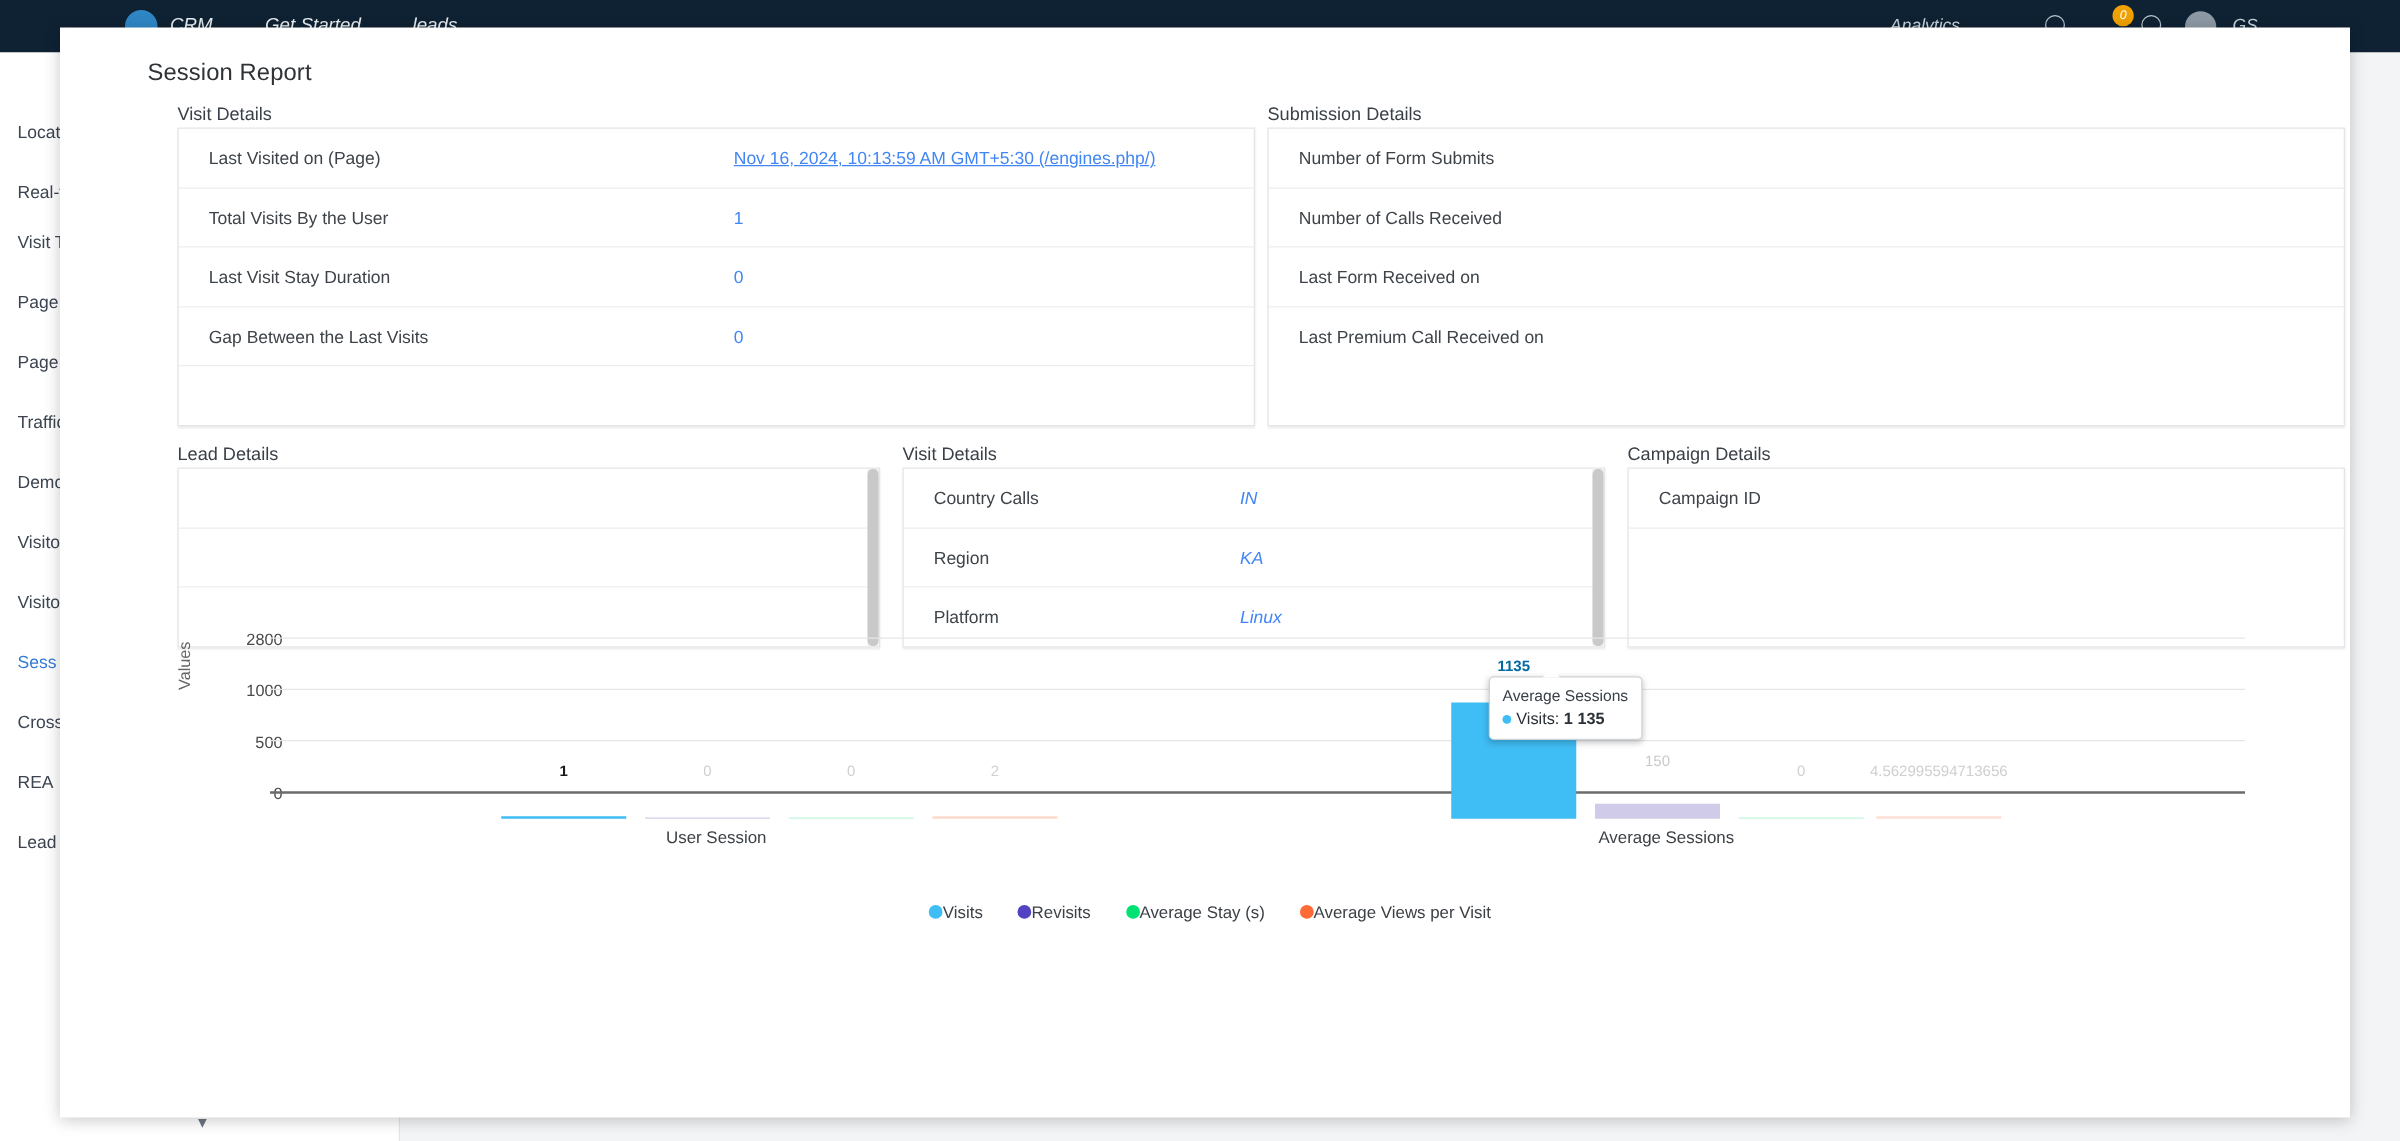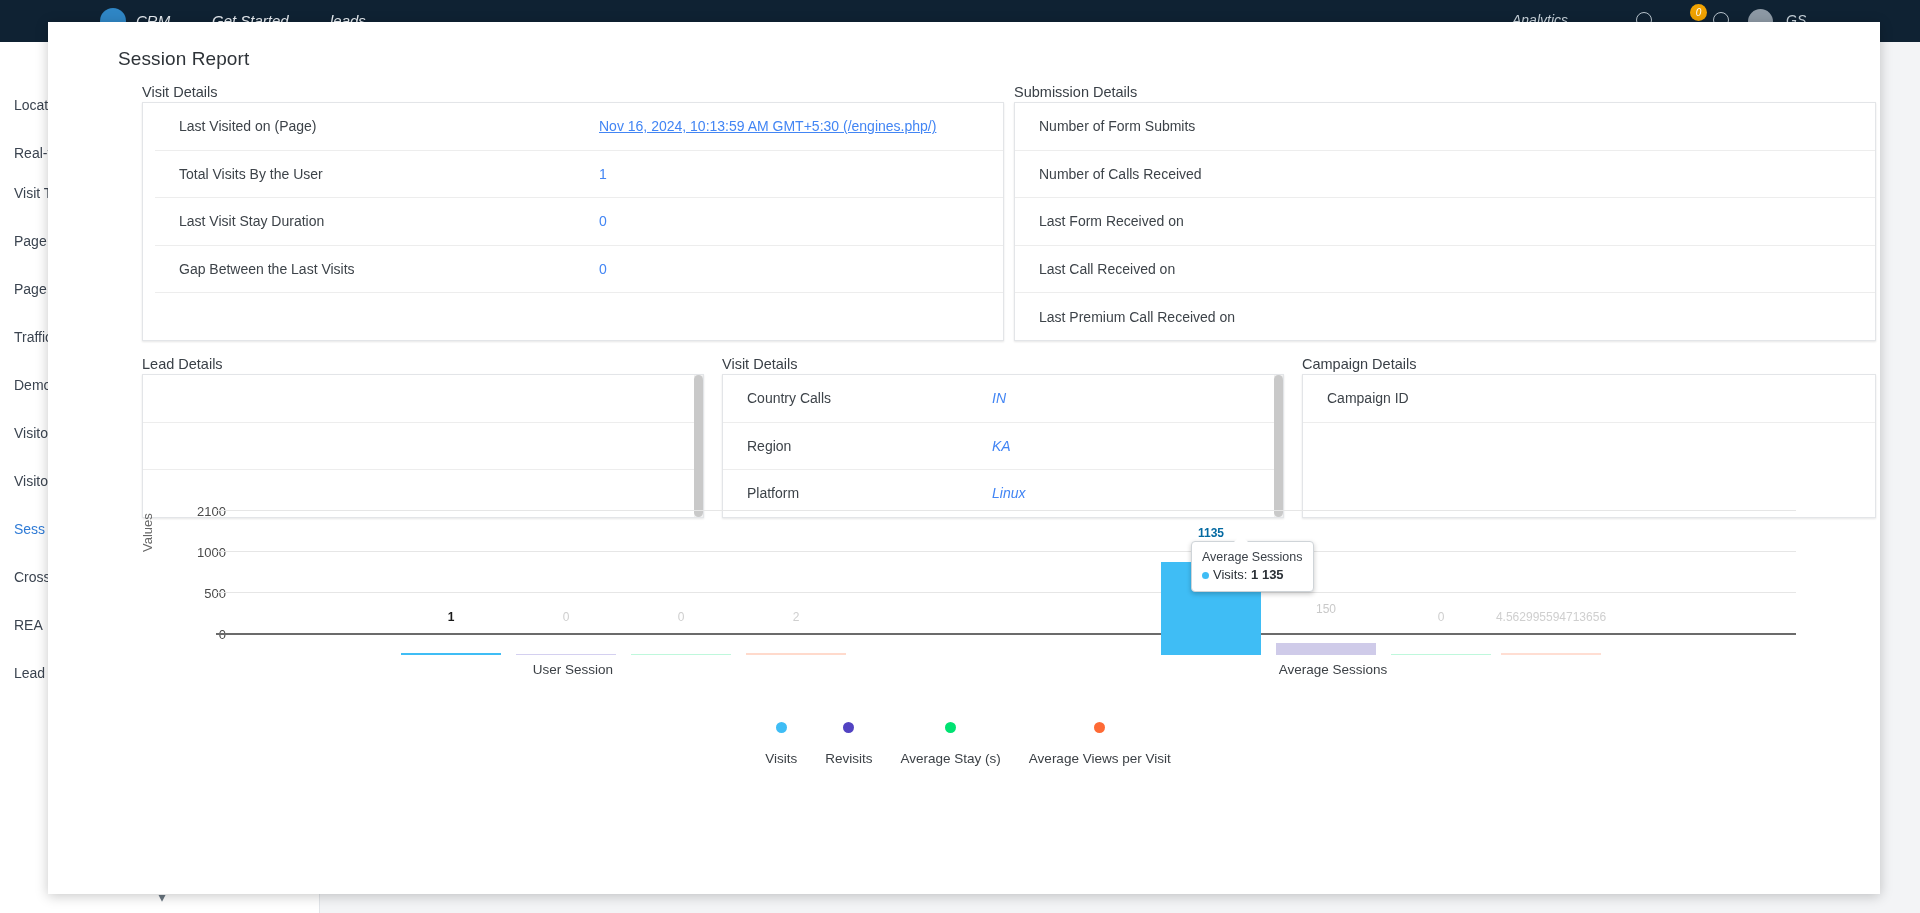--- a/index.html
+++ b/index.html
@@ -155,21 +155,21 @@
   #tooltip .tt-val { font-weight: bold; }
   #tooltip .tt-arrow {
     position: absolute; left: 42px; top: -7px; width: 0; height: 0;
     border-left: 7px solid transparent; border-right: 7px solid transparent;
     border-bottom: 7px solid #ffffff;
   }
   #legend {
     position: absolute; left: 0; top: 222px; width: 1700px;
     display: flex; justify-content: center; gap: 28px;
   }
-  .legend-item { display: flex; align-items: center; gap: 18px; flex-direction: column; }
+  .legend-item { display: flex; align-items: center; gap: 0; }
   .legend-dot { width: 11px; height: 11px; border-radius: 50%; }
   .legend-text { font-size: 13.5px; color: #3c4146; }
 </style>
 </head>
 <body>
 
 <div id="app-background">
 
   <div id="app-topbar">
     <div class="tb-logo"></div>
@@ -202,21 +202,21 @@
 
   <div id="app-main-area"></div>
   <div id="app-bottom-chevron">▾</div>
 </div>
 
 <div id="modal">
 
   <div id="modal-title">Session Report</div>
 
   <div class="section-label" style="left:94px; top:62px;">Visit Details</div>
-  <div class="panel" style="left:94px; top:80px; width:862px; height:239px;padding-left:12px;">
+  <div class="panel" style="left:94px; top:80px; width:862px; height:239px;">
     <div class="prow kv-left">
       <span class="plabel">Last Visited on (Page)</span>
       <a class="pvalue" href="#">Nov 16, 2024, 10:13:59 AM GMT+5:30 (/engines.php/)</a>
     </div>
     <div class="prow kv-left">
       <span class="plabel">Total Visits By the User</span>
       <span class="pvalue">1</span>
     </div>
     <div class="prow kv-left">
       <span class="plabel">Last Visit Stay Duration</span>
@@ -237,24 +237,20 @@
     <div class="prow kv-left">
       <span class="plabel">Number of Form Submits</span>
       <span class="pvalue"></span>
     </div>
     <div class="prow kv-left">
       <span class="plabel">Number of Calls Received</span>
       <span class="pvalue"></span>
     </div>
     <div class="prow kv-left">
       <span class="plabel">Last Form Received on</span>
-      <span class="pvalue"></span>
-    </div>
-    <div class="prow kv-left">
-      <span class="plabel">Last Call Received on</span>
       <span class="pvalue"></span>
     </div>
     <div class="prow kv-left">
       <span class="plabel">Last Premium Call Received on</span>
       <span class="pvalue"></span>
     </div>
   </div>
 
   <div class="section-label" style="left:94px; top:334px;">Lead Details</div>
   <div class="panel" style="left:94px; top:352px; width:562px; height:144px;">
@@ -304,21 +300,21 @@
     <div class="prow kv-mid empty">
       <span class="plabel"></span>
       <span class="pvalue"></span>
     </div>
   </div>
 
   <div id="chart">
 
     <div class="yaxis-title">Values</div>
 
-    <div class="ytick" style="top:4px;">2100</div>
+    <div class="ytick" style="top:4px;">2800</div>
     <div class="ytick" style="top:45px;text-align:right;">1000</div>
     <div class="ytick" style="top:86px;">500</div>
     <div class="ytick" style="top:127px;">0</div>
 
     <div id="chart-plot">
       <div class="gridline" style="top:0px;"></div>
       <div class="gridline" style="top:41px;"></div>
       <div class="gridline" style="top:82px;"></div>
       <div class="axisline" style="top:123px;"></div>
 

